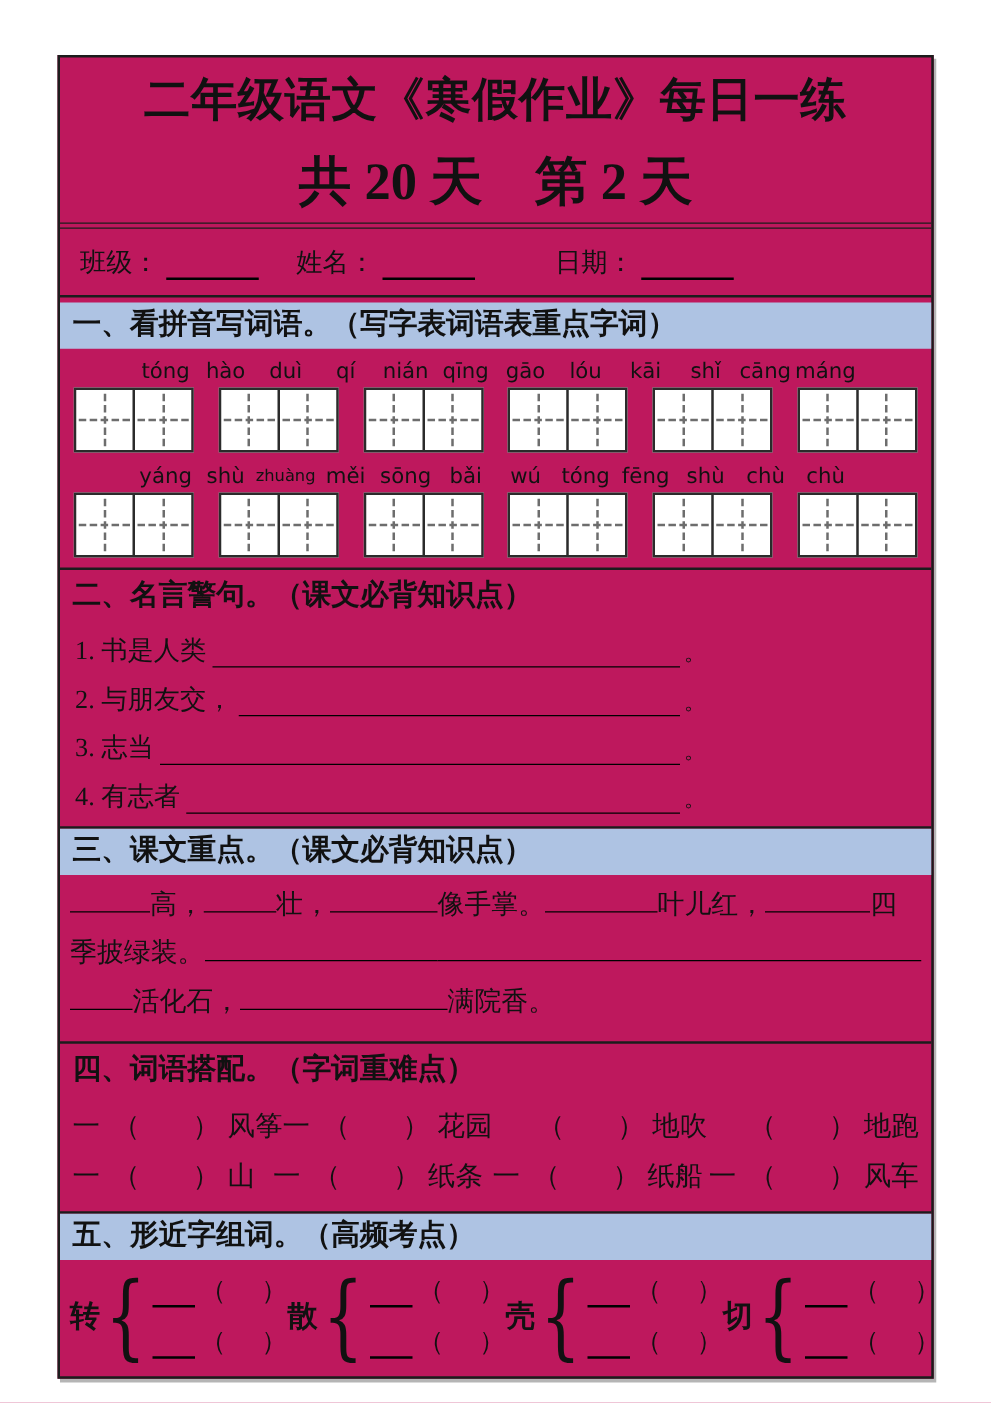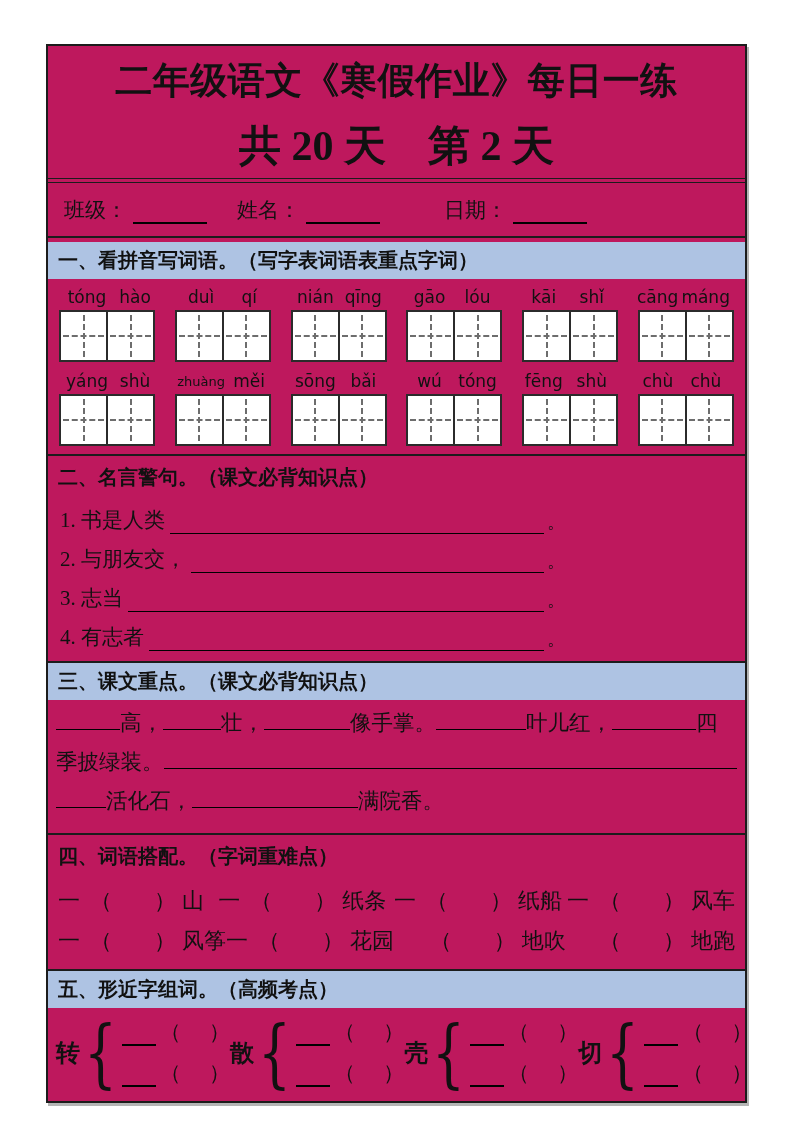--- a/index.html
+++ b/index.html
@@ -12,26 +12,26 @@
   .t2{font-size:42px;font-weight:bold;line-height:44px;margin-top:20px;}
   
   .info-row{display:flex;align-items:flex-end;margin-top:3px;border-top:1.6px solid var(--bd);
     border-bottom:2px solid var(--bd);padding:13px 0 12px 16px;font-size:21px;}
   .ifield{display:flex;align-items:flex-end;margin-right:30px;}
   .ifield:nth-child(2){margin-right:64px;}
   .iline{width:74px;border-bottom:2px solid #000;margin-left:6px;height:1px;}
   
   .sec{border-top:2px solid var(--bd);}
   .sec.first{border-top:none;padding-top:4px;}
-  .hdr{font-family:Liberation Sans, sans-serif;font-weight:bold;
-    font-size:20px;line-height:26px;padding:5px 10px 6px;}
+  .hdr{font-family:Liberation Mono, monospace;font-weight:bold;
+    font-size:23px;line-height:26px;padding:5px 10px 6px;}
   .hdr-blue{background:var(--hdr,#aec3e3);}
   .hdr-plain{padding-top:8px;padding-bottom:2px;}
   
-  .pin-row{display:flex;justify-content:space-between;padding:0 11px;margin:7px 4px 1px;
+  .pin-row{display:flex;justify-content:center;padding:0 11px;margin:7px 4px 1px;
     font-family:"DejaVu Sans",sans-serif;font-size:17px;line-height:23px;}
   .pin-col{width:96px;display:flex;}
   .syl{flex:1;text-align:center;}
   .syl-sm{font-size:13px;align-self:flex-end;}
   .grid-row{display:flex;justify-content:space-between;padding:0 11px;margin-bottom:8px;}
   .wgrid{width:96px;height:52px;box-sizing:border-box;border:2px solid #2b2b2b;display:flex;background:#fff;}
   .wcell{flex:1;position:relative;}
   .wcell + .wcell{border-left:2px solid #2b2b2b;}
   .wcell::before{content:"";position:absolute;left:50%;margin-left:-1px;top:3px;bottom:3px;border-left:2px dashed #6d6d6d;}
   .wcell::after{content:"";position:absolute;top:50%;margin-top:-1px;left:2px;right:2px;border-top:2px dashed #6d6d6d;}
@@ -255,30 +255,30 @@
           <span class="bl" style="width: 166px;"></span>
           <span class="s3t">满院香。</span>
         </div>
       </div>
   </div>
 
   <div class="sec">
     <div class="hdr hdr-plain">四、词语搭配。（字词重难点）</div>
     <div id="s4-body" class="s4-body">
         <div class="s4row">
+          <div class="s4cell"><span class="mpre">一</span><span>（</span><span class="mgap"></span><span>）</span><span class="msuf">风筝</span></div>
+          <div class="s4cell"><span class="mpre">一</span><span>（</span><span class="mgap"></span><span>）</span><span class="msuf">花园</span></div>
+          <div class="s4cell"><span class="mpre"></span><span>（</span><span class="mgap"></span><span>）</span><span class="msuf">地吹</span></div>
+          <div class="s4cell"><span class="mpre"></span><span>（</span><span class="mgap"></span><span>）</span><span class="msuf">地跑</span></div>
+        </div>
+        <div class="s4row">
           <div class="s4cell"><span class="mpre">一</span><span>（</span><span class="mgap"></span><span>）</span><span class="msuf">山</span></div>
           <div class="s4cell"><span class="mpre">一</span><span>（</span><span class="mgap"></span><span>）</span><span class="msuf">纸条</span></div>
           <div class="s4cell"><span class="mpre">一</span><span>（</span><span class="mgap"></span><span>）</span><span class="msuf">纸船</span></div>
           <div class="s4cell"><span class="mpre">一</span><span>（</span><span class="mgap"></span><span>）</span><span class="msuf">风车</span></div>
-        </div>
-        <div class="s4row">
-          <div class="s4cell"><span class="mpre">一</span><span>（</span><span class="mgap"></span><span>）</span><span class="msuf">风筝</span></div>
-          <div class="s4cell"><span class="mpre">一</span><span>（</span><span class="mgap"></span><span>）</span><span class="msuf">花园</span></div>
-          <div class="s4cell"><span class="mpre"></span><span>（</span><span class="mgap"></span><span>）</span><span class="msuf">地吹</span></div>
-          <div class="s4cell"><span class="mpre"></span><span>（</span><span class="mgap"></span><span>）</span><span class="msuf">地跑</span></div>
         </div>
       </div>
   </div>
 
   <div class="sec">
     <div class="hdr hdr-blue">五、形近字组词。（高频考点）</div>
     <div id="s5-body" class="s5-body">
         <div class="s5unit">
           <span class="u-ch">转</span>
           <span class="u-brace">{</span>

